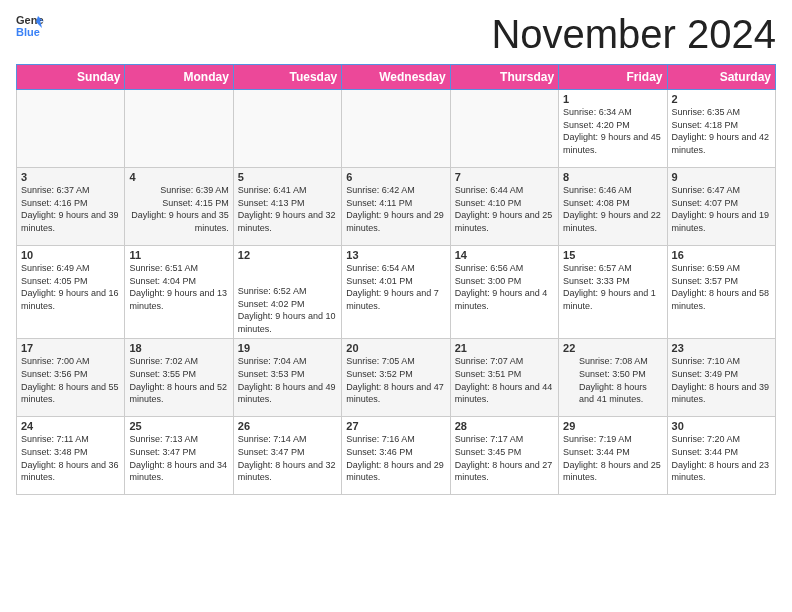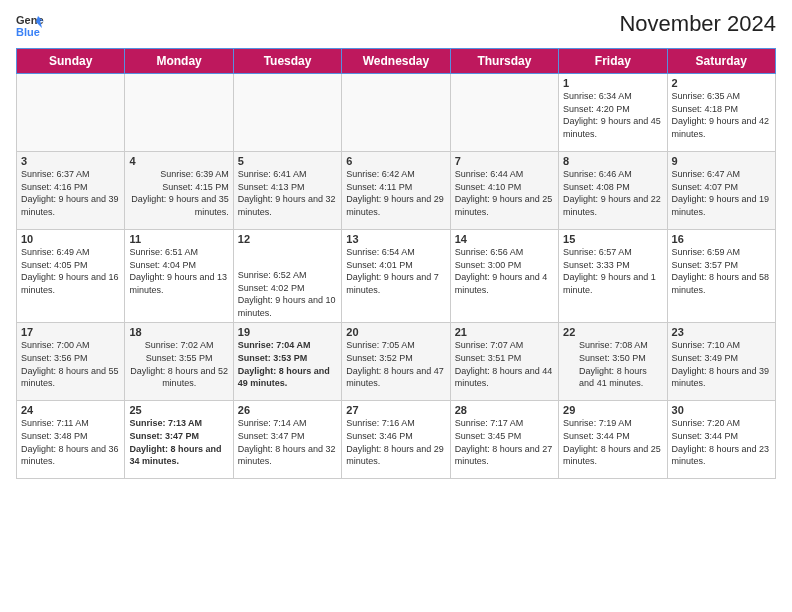--- a/index.html
+++ b/index.html
@@ -26,42 +26,42 @@
       gap: 4px;
     }
     .logo-icon {
       width: 28px;
       height: 28px;
     }
     .title-block {
       text-align: right;
     }
     .month-title {
-      font-size: 22px;
+      font-size: 40px;
       font-weight: normal;
       color: #222;
       line-height: 1.1;
     }
     .location {
       font-size: 14px;
       color: #555;
       margin-top: 2px;
     }
     table {
       width: 100%;
       border-collapse: collapse;
       table-layout: fixed;
     }
     thead tr th {
-      background-color: #be185d;
+      background-color: #ec4899;
       color: #fff;
       font-size: 12px;
       font-weight: bold;
       padding: 5px 4px;
-      text-align: center;
+      text-align: right;
       border: 1px solid #5590e0;
     }
     tbody tr td {
       border: 1px solid #ccc;
       vertical-align: top;
       padding: 3px 4px;
       font-size: 9.5px;
       color: #333;
       height: 78px;
       background: #fff;
@@ -223,27 +223,27 @@
         </tr>
         <tr>
           <td>
             <span class="day-num">17</span>
             <div class="day-info" style="white-space: pre-line;">Sunrise: 7:00 AM
 Sunset: 3:56 PM
 Daylight: 8 hours and 55 minutes.</div>
           </td>
           <td>
             <span class="day-num">18</span>
-            <div class="day-info" style="white-space: pre-line; text-align: center;">Sunrise: 7:02 AM
+            <div class="day-info" style="white-space: pre-line;">Sunrise: 7:02 AM
 Sunset: 3:55 PM
 Daylight: 8 hours and 52 minutes.</div>
           </td>
           <td>
             <span class="day-num">19</span>
-            <div class="day-info" style="white-space: pre-line; font-weight: bold;">Sunrise: 7:04 AM
+            <div class="day-info" style="white-space: pre-line;">Sunrise: 7:04 AM
 Sunset: 3:53 PM
 Daylight: 8 hours and 49 minutes.</div>
           </td>
           <td>
             <span class="day-num">20</span>
             <div class="day-info" style="white-space: pre-line;">Sunrise: 7:05 AM
 Sunset: 3:52 PM
 Daylight: 8 hours and 47 minutes.</div>
           </td>
           <td>
@@ -267,21 +267,21 @@
         </tr>
         <tr>
           <td>
             <span class="day-num">24</span>
             <div class="day-info" style="white-space: pre-line;">Sunrise: 7:11 AM
 Sunset: 3:48 PM
 Daylight: 8 hours and 36 minutes.</div>
           </td>
           <td>
             <span class="day-num">25</span>
-            <div class="day-info" style="white-space: pre-line; font-weight: bold;">Sunrise: 7:13 AM
+            <div class="day-info" style="white-space: pre-line;">Sunrise: 7:13 AM
 Sunset: 3:47 PM
 Daylight: 8 hours and 34 minutes.</div>
           </td>
           <td>
             <span class="day-num">26</span>
             <div class="day-info" style="white-space: pre-line;">Sunrise: 7:14 AM
 Sunset: 3:47 PM
 Daylight: 8 hours and 32 minutes.</div>
           </td>
           <td>

